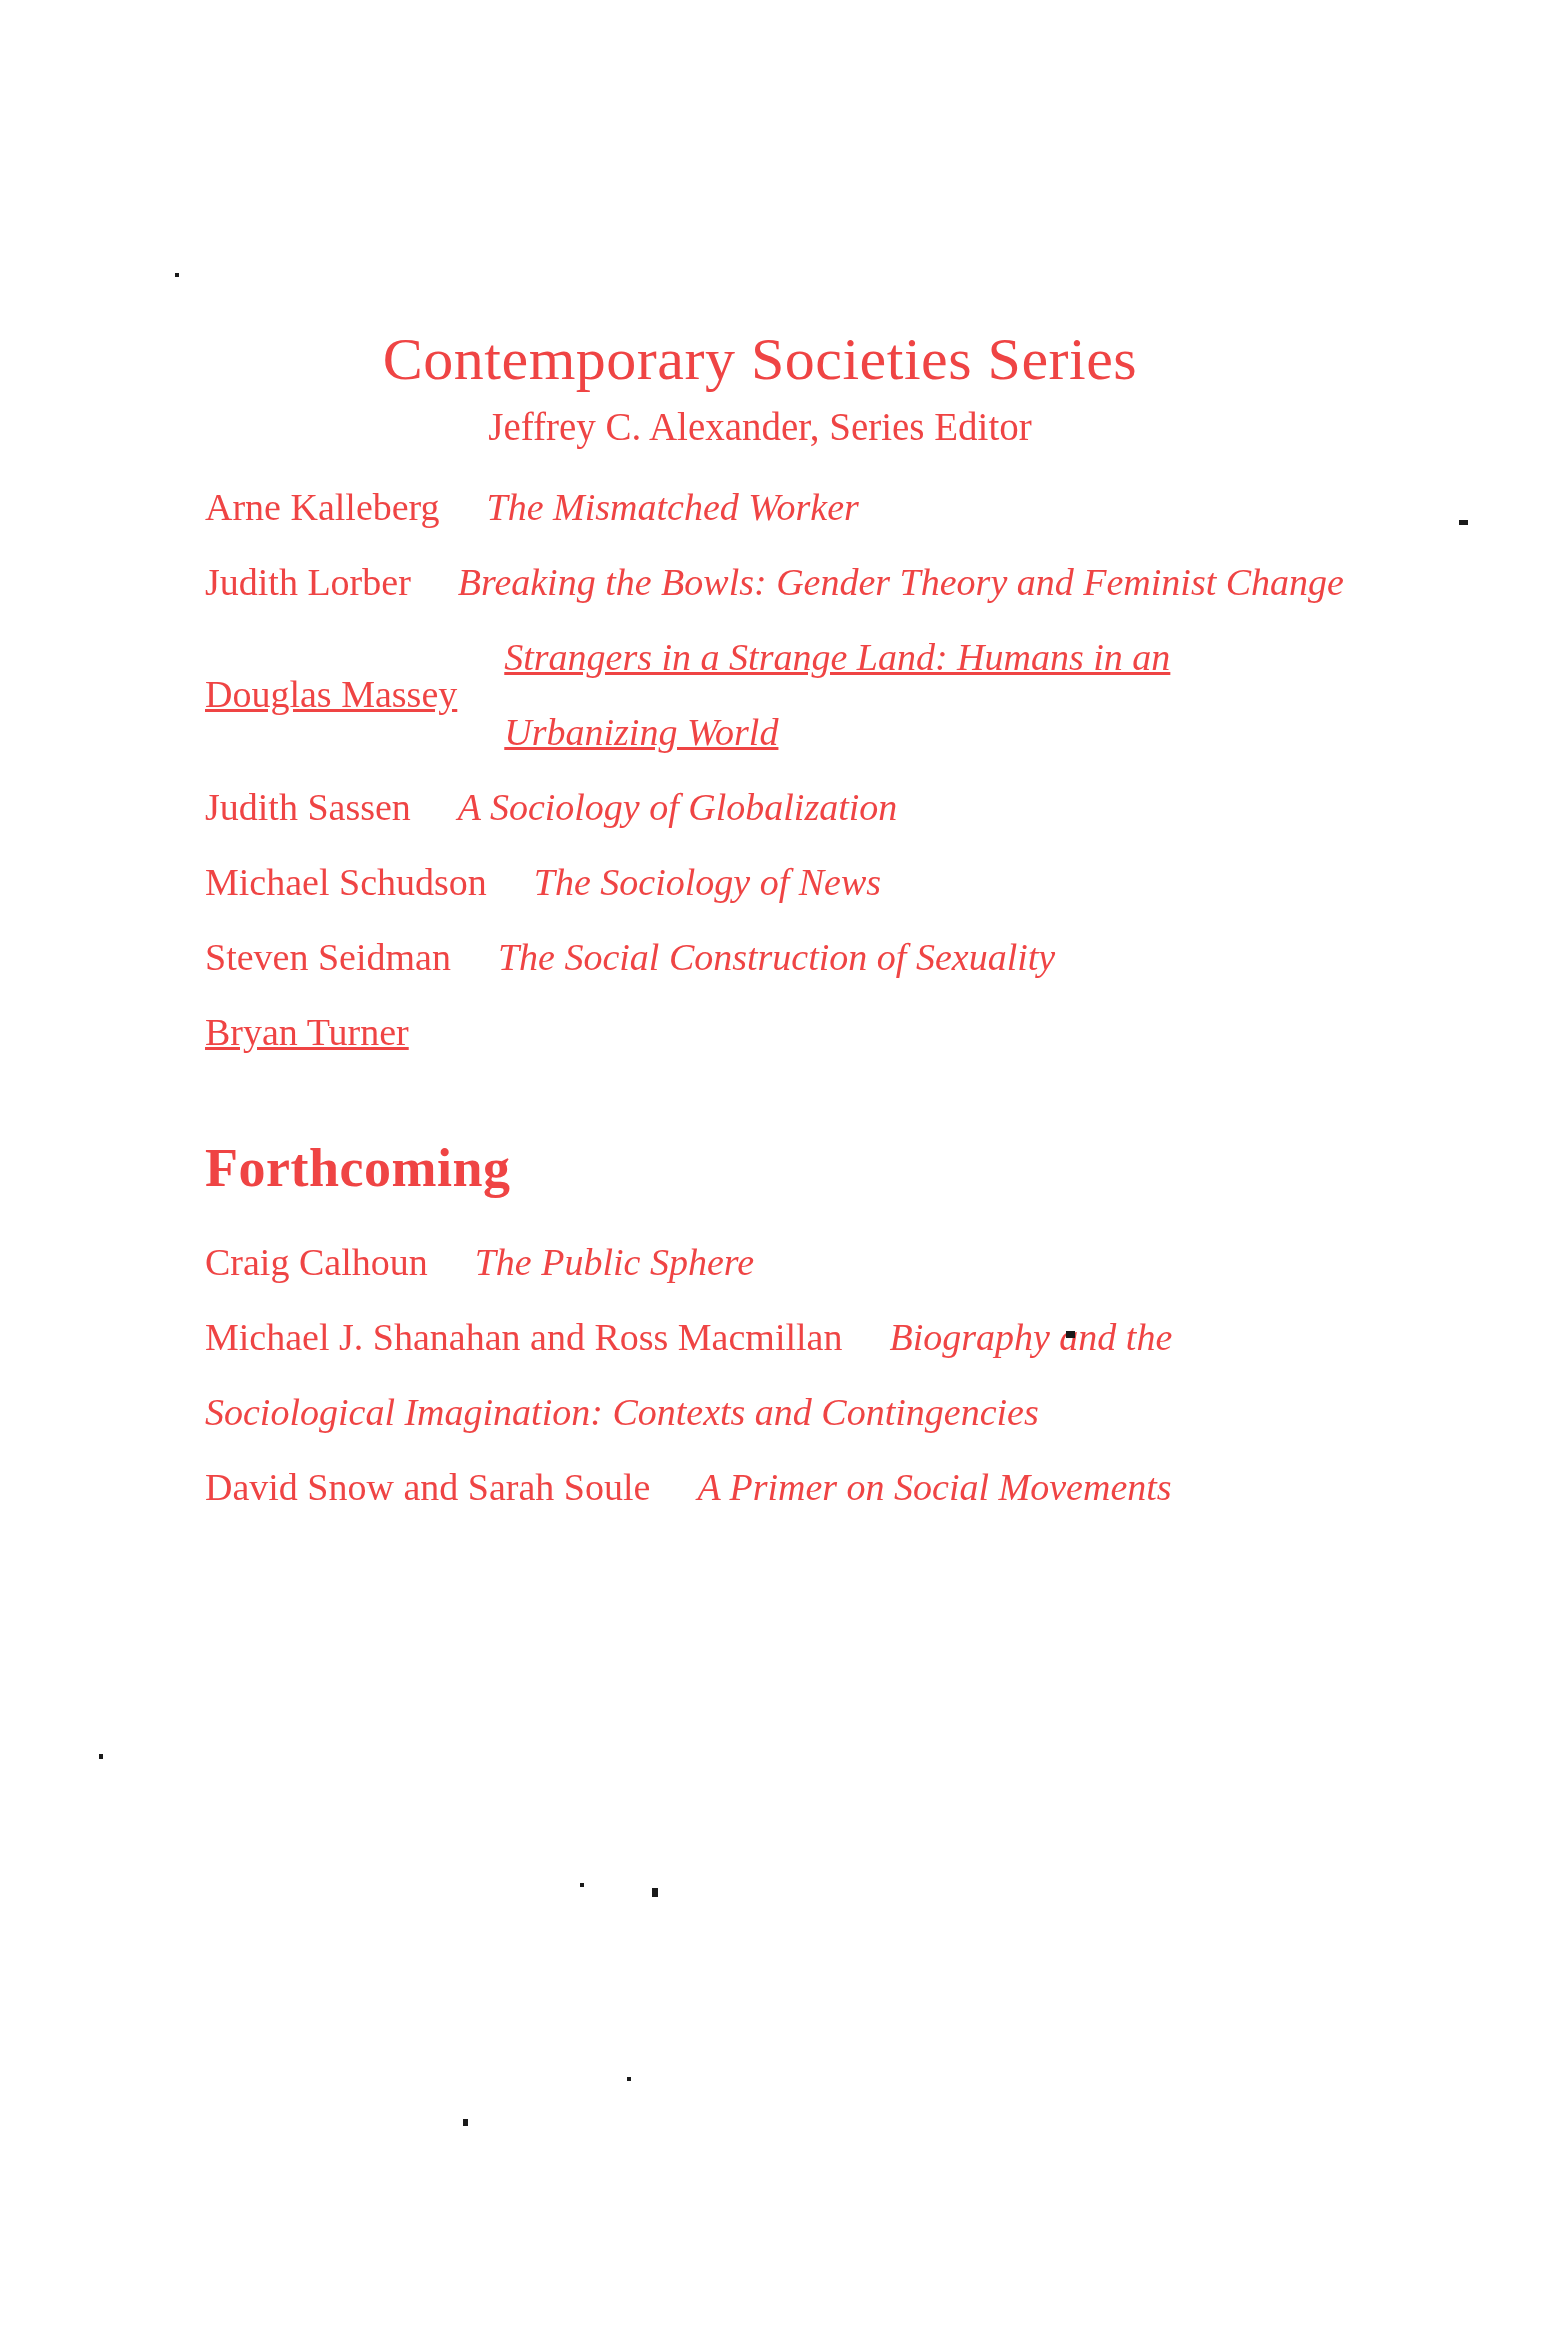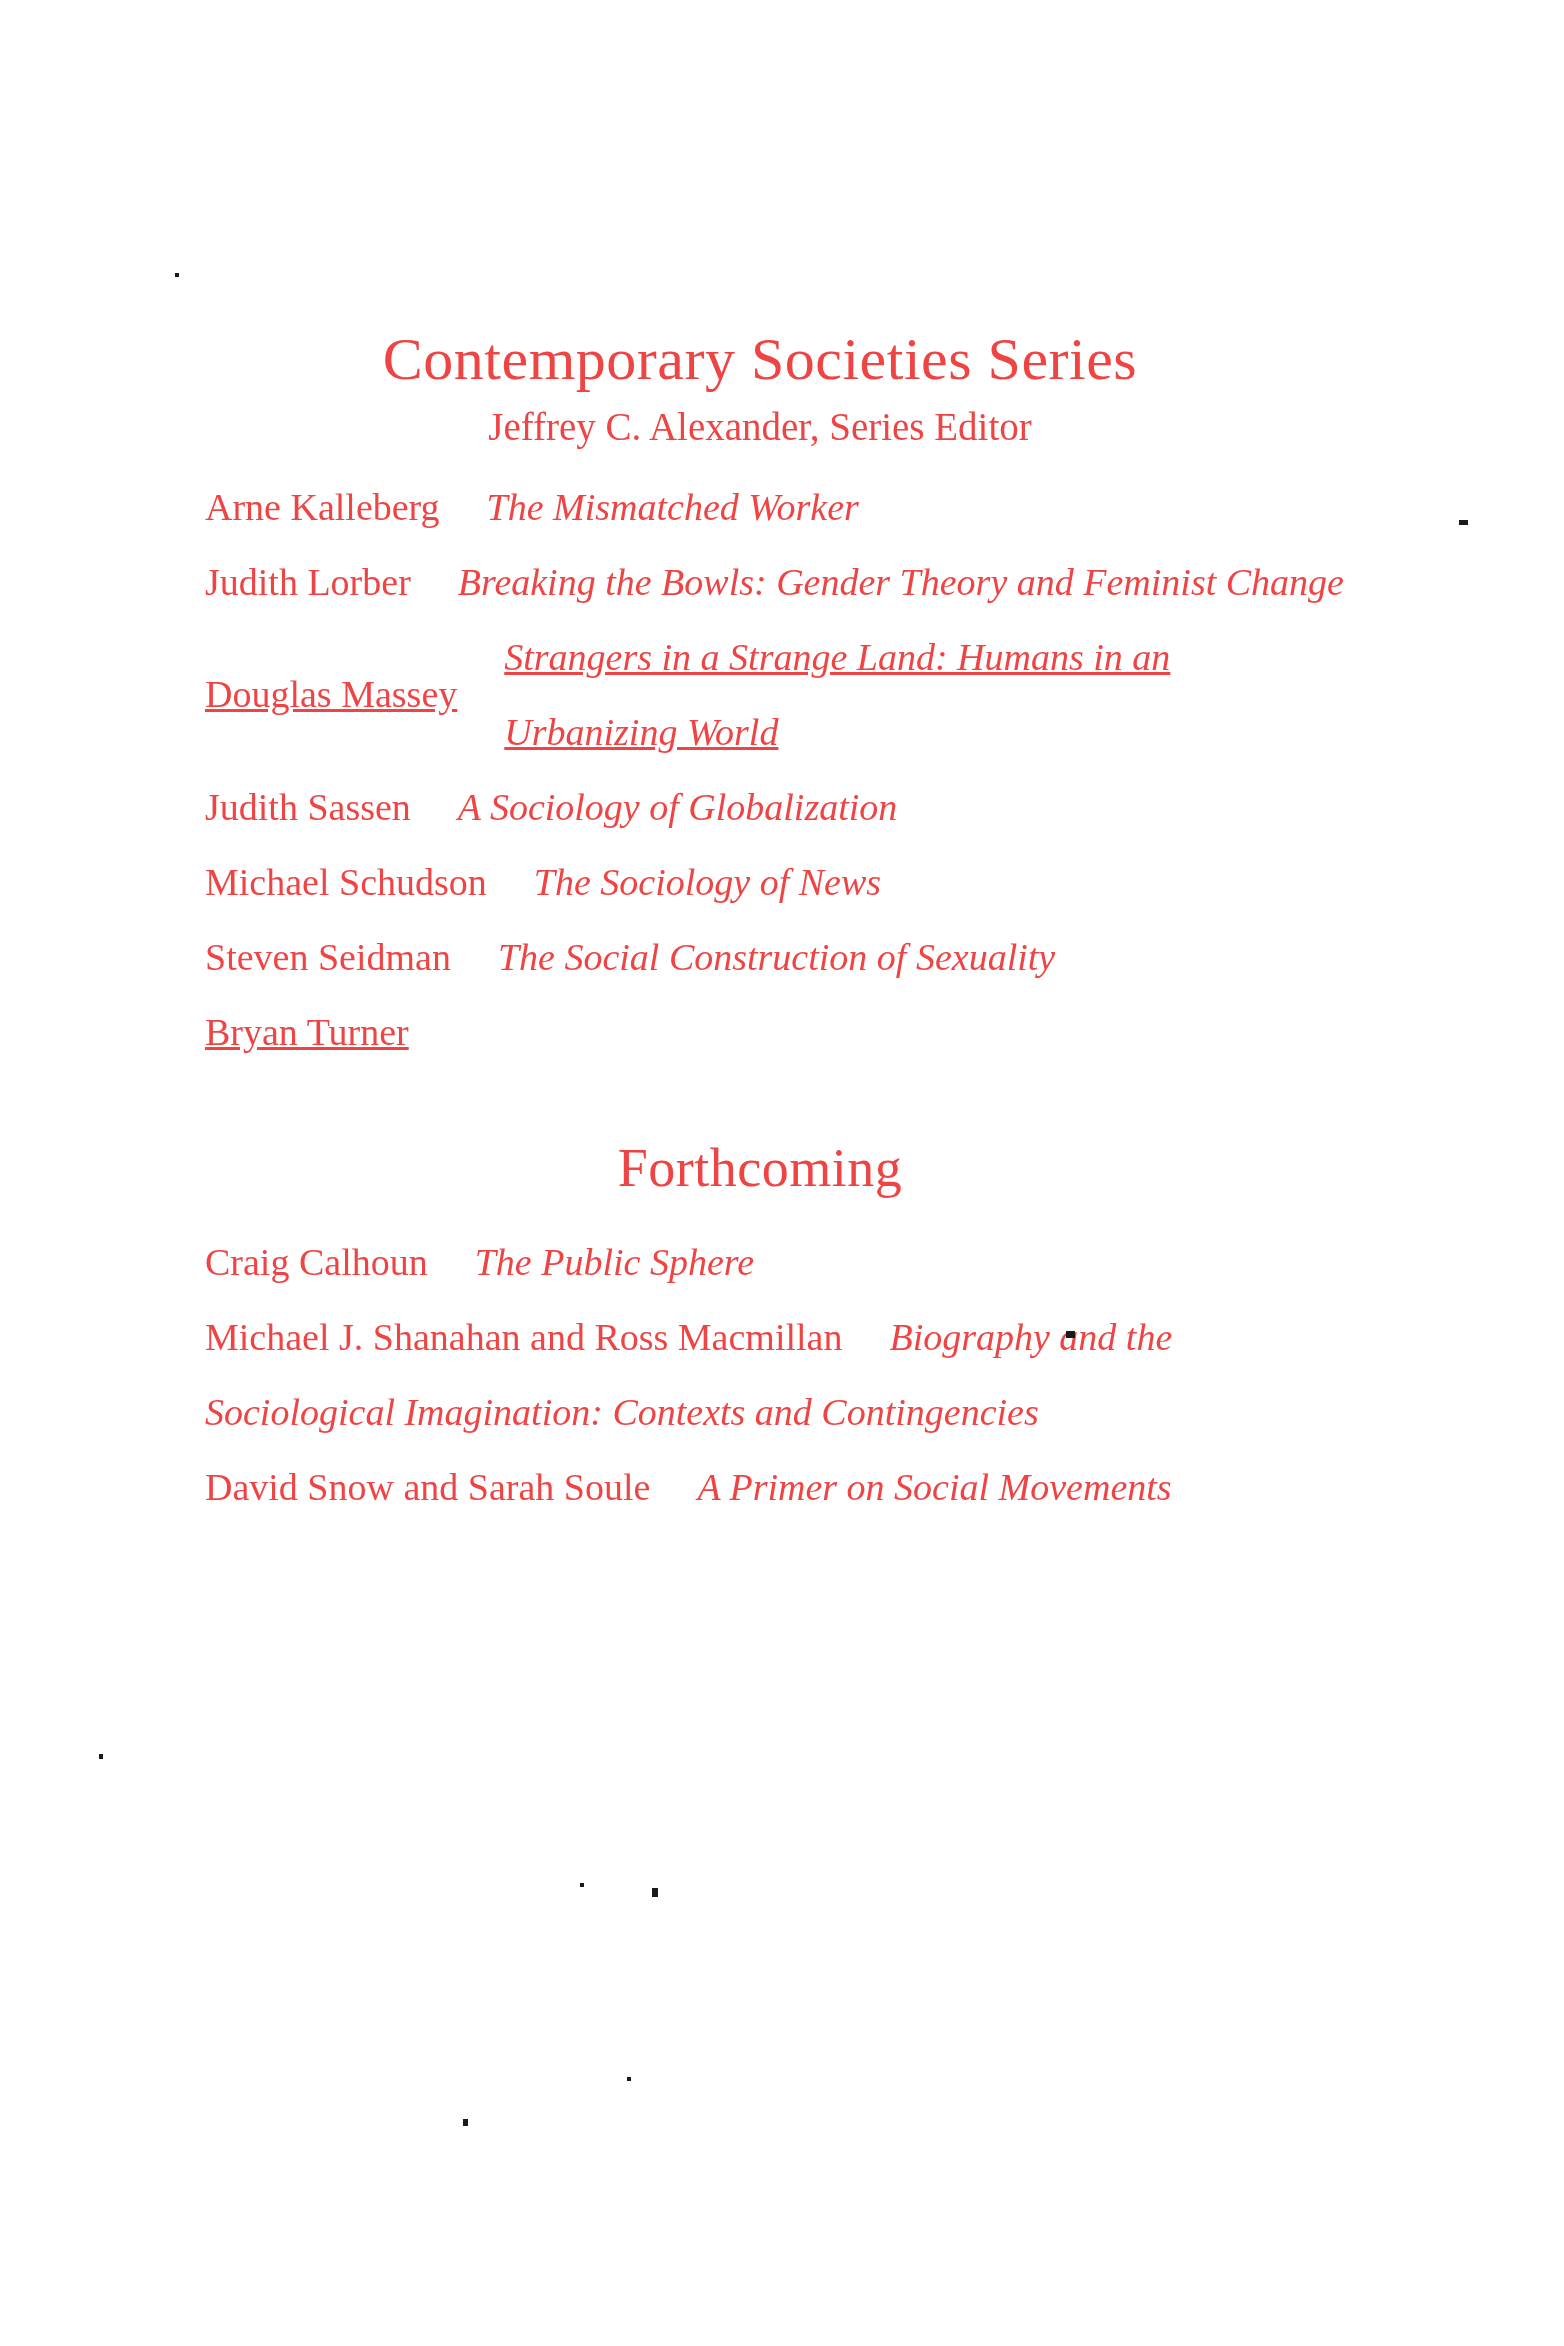--- a/index.html
+++ b/index.html
@@ -51,22 +51,22 @@
     margin-left: 47px;
   }
   .entry.hang { display: flex; align-items: center; text-decoration: underline; }
   .entry.hang .author { flex: none; }
   .entry.hang .btitle { flex: 0 1 auto; max-width: 828px; }
   .entry .justified { word-spacing: 0.34em; }
   .forthcoming-heading {
     margin-top: 66px;
     font-size: 54px;
     line-height: 1.2;
-    text-align: center;
     letter-spacing: 0.5px;
+    font-weight: bold;
   }
   .forthcoming-list {
     margin-top: 24.6px;
   }
   .speck {
     position: absolute;
     background: #1a1a1a;
   }
 </style>
 </head>

